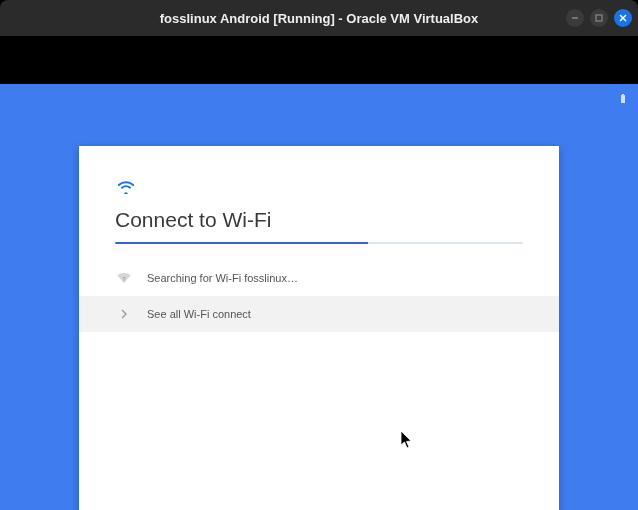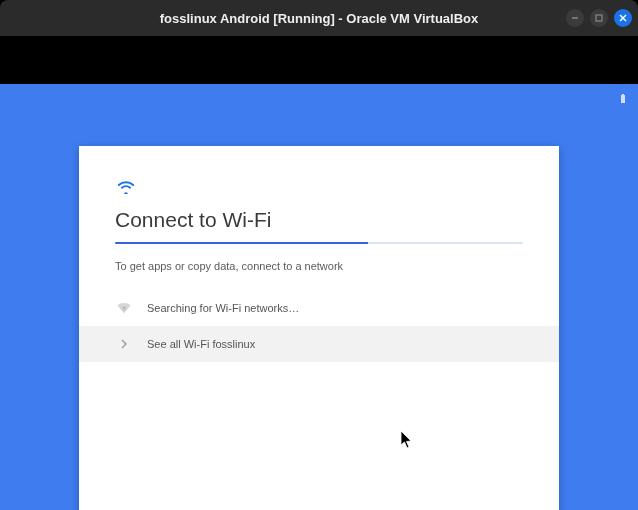--- a/index.html
+++ b/index.html
@@ -187,39 +187,38 @@
         <path d="M7.5 13 a7 7 0 0 1 9 0" fill="none" stroke="#1a73e8" stroke-width="2.2" stroke-linecap="round"></path>
       </svg>
     </div>
 
     <h1 class="heading">Connect to Wi-Fi</h1>
 
     <div class="progress">
       <div class="bar" style="width: 62%;"></div>
     </div>
 
-    <div class="subtext">To get apps or copy data, connect to a network</div>
 
     <div class="list">
       <div class="row">
         <span class="icon-slot">
           <svg viewBox="0 0 24 24">
             <path d="M2 8 a16 16 0 0 1 20 0 L12 20 Z" fill="#d6d6d6"></path>
             <text x="12" y="16" font-size="8" text-anchor="middle" fill="#888">?</text>
           </svg>
         </span>
-        <span class="label">Searching for Wi-Fi networks…</span>
+        <span class="label">Searching for Wi-Fi fosslinux…</span>
       </div>
       <div class="row clickable">
         <span class="icon-slot">
           <svg viewBox="0 0 24 24">
               <path d="M9 6 l6 6 -6 6" fill="none" stroke="#9a9a9a" stroke-width="2"></path>
             </svg>
         </span>
-        <span class="label">See all Wi-Fi fosslinux</span>
+        <span class="label">See all Wi-Fi connect</span>
       </div>
     </div>
 
 
   </div>
 
   <div class="cursor">
     <svg viewBox="0 0 14 20">
       <path d="M1 1 L1 15 L4.5 12 L7 18 L9 17 L6.5 11.5 L11 11 Z" fill="#000" stroke="#fff" stroke-width="0.8"></path>
     </svg>

